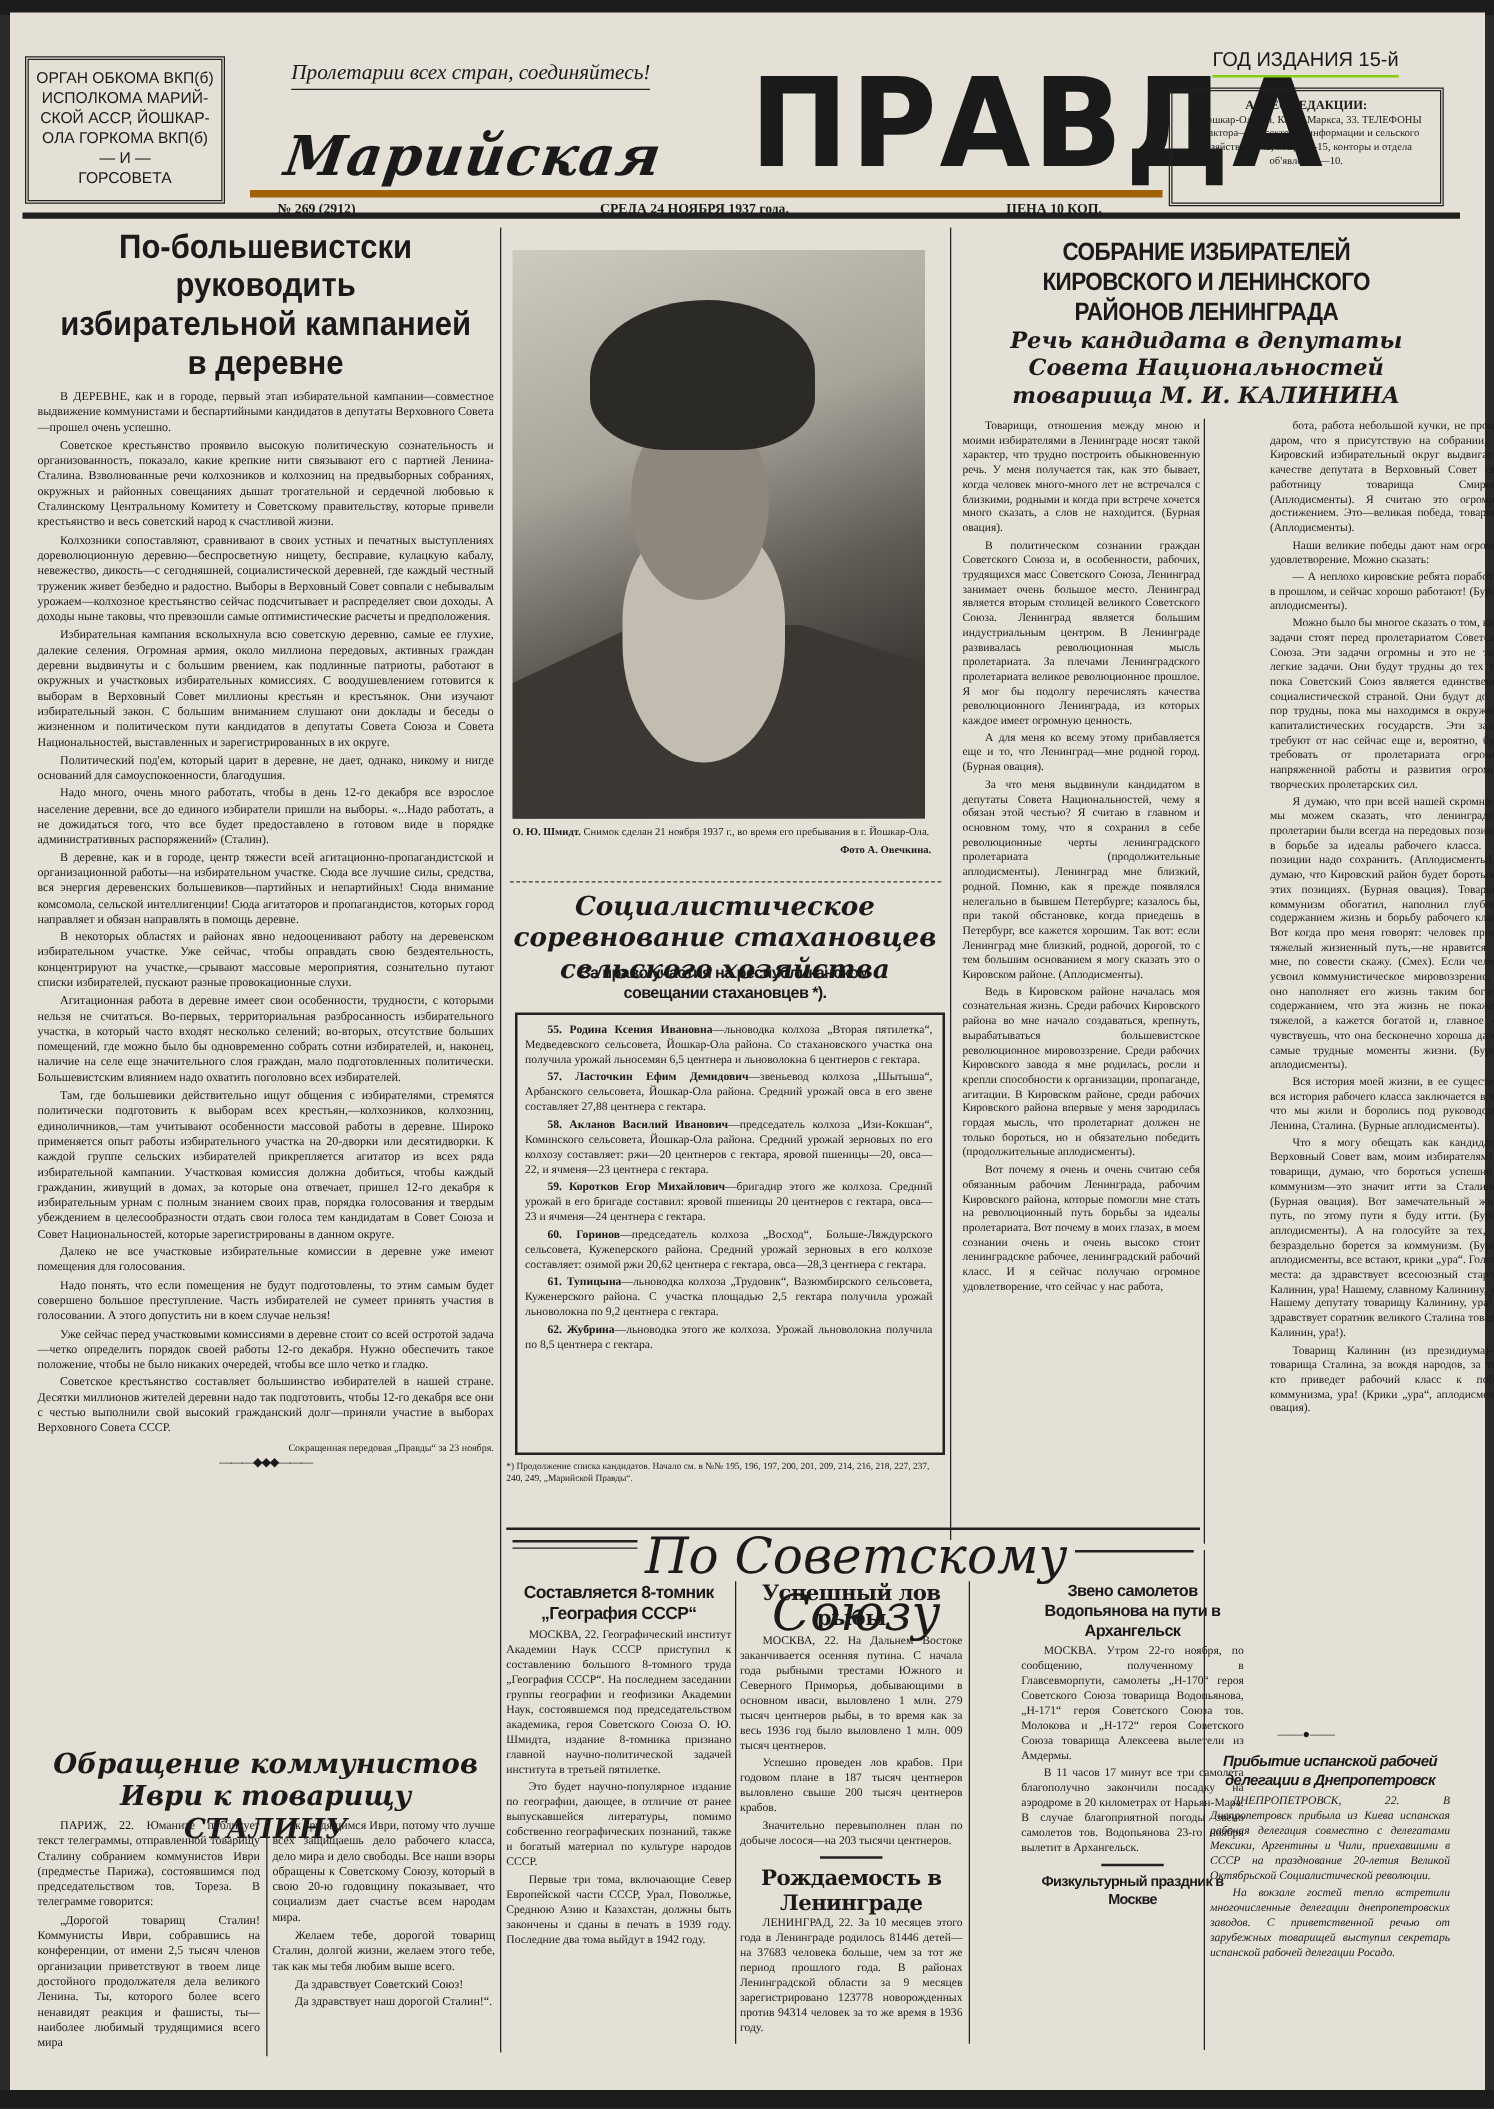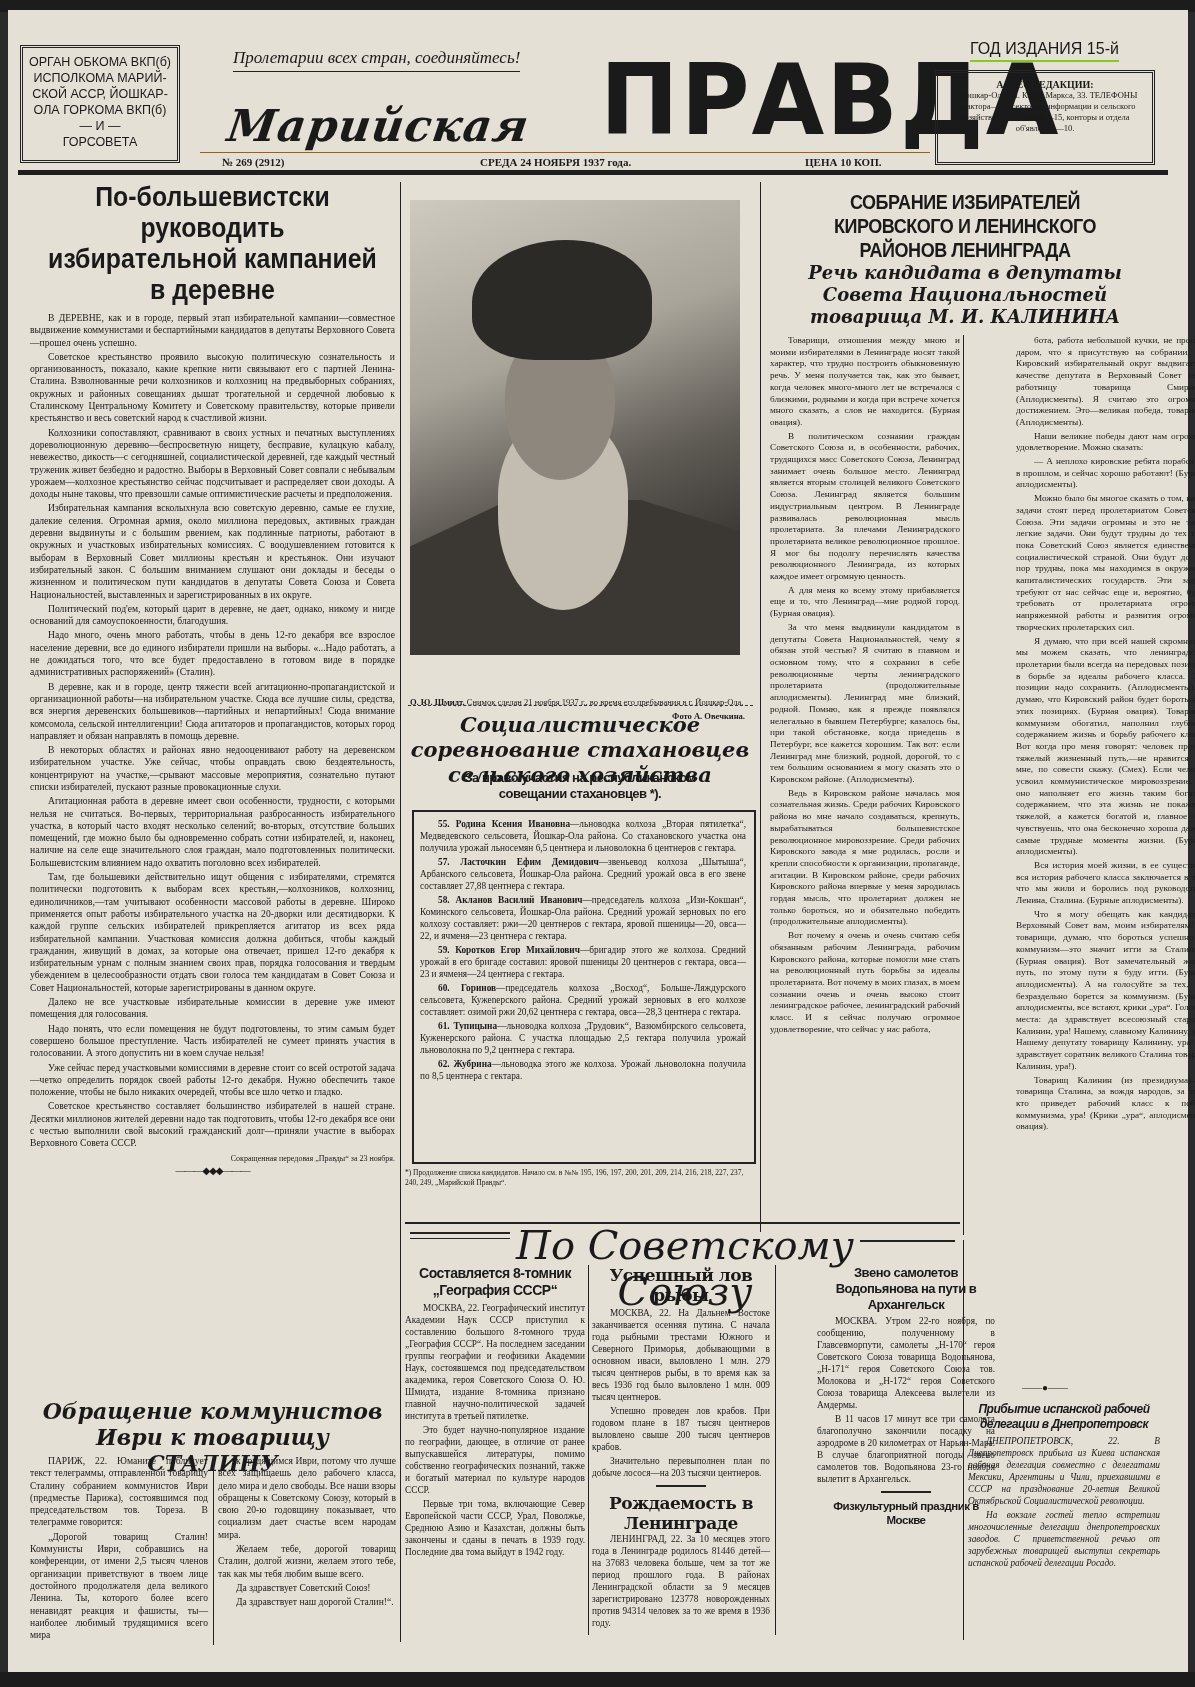--- a/index.html
+++ b/index.html
@@ -8,36 +8,36 @@
   .topbar{position:absolute;left:0;top:0;width:1195px;height:12px;background:#1c1c1c;}
   .botbar{position:absolute;left:0;top:1672px;width:1195px;height:15px;background:#1c1c1c;}
   
   .organ{position:absolute;left:20px;top:45px;width:160px;height:118px;border:3px double #222;text-align:center;font-family:"Liberation Sans",sans-serif;font-size:12.5px;line-height:16px;padding-top:6px;box-sizing:border-box;}
   .slogan{position:absolute;left:233px;top:48px;font-style:italic;font-size:17px;border-bottom:1px solid #222;padding-bottom:3px;}
   .title-script{position:absolute;left:228px;top:100px;font-family:"DejaVu Serif",serif;font-style:italic;font-weight:bold;font-size:44px;letter-spacing:1px;transform:skewX(-8deg);}
   .title-block{position:absolute;left:600px;top:55px;font-family:"DejaVu Sans",sans-serif;font-weight:900;font-size:94px;letter-spacing:2px;line-height:90px;transform:scaleY(1.05);}
   .year{position:absolute;left:970px;top:40px;font-family:"Liberation Sans",sans-serif;font-size:16px;border-bottom:2px solid #84cc16;padding-bottom:2px;}
   .address{position:absolute;left:935px;top:70px;width:220px;height:95px;border:3px double #222;font-size:8.5px;text-align:center;line-height:11px;padding:6px 4px;box-sizing:border-box;font-family:"Liberation Serif",serif;}
   .address b{display:block;font-size:10px;}
-  .issueline{position:absolute;left:200px;top:152px;width:730px;border-top:1px solid #a16207;font-size:11px;font-weight:bold;}
+  .issueline{position:absolute;left:200px;top:152px;width:730px;border-top:6px solid #a16207;font-size:11px;font-weight:bold;}
   .issueline span{position:absolute;top:3px;}
   .heavyrule{position:absolute;left:18px;top:170px;width:1150px;height:5px;background:#1e1e1e;}
   
   .col{position:absolute;font-size:9.6px;line-height:12.3px;text-align:justify;}
   .col p{margin:0 0 2px 0;text-indent:18px;}
   .vr{position:absolute;width:1px;background:#222;}
   .hl1{font-family:"Liberation Sans",sans-serif;font-weight:bold;text-align:center;font-size:27px;line-height:31px;margin:0;transform:scaleX(0.92);}
   .h-cond{font-family:"Liberation Sans",sans-serif;font-weight:bold;text-align:center;letter-spacing:-0.5px;}
   .h-italic{font-family:"DejaVu Serif",serif;font-style:italic;font-weight:bold;text-align:center;}
   .photo{position:absolute;left:410px;top:200px;width:330px;height:455px;background:linear-gradient(160deg,#cfcac0 0%,#a8a49a 35%,#5f5b55 60%,#3a3733 80%,#7e7a72 100%);}
   .photo .hat{position:absolute;left:62px;top:40px;width:180px;height:120px;border-radius:60% 55% 40% 40%;background:#2c2a27;}
   .photo .face{position:absolute;left:95px;top:130px;width:110px;height:150px;border-radius:45% 45% 50% 50%;background:#8d877d;}
   .photo .beard{position:absolute;left:88px;top:220px;width:130px;height:190px;border-radius:40% 40% 50% 50%;background:#c3bdb1;}
   .photo .coat{position:absolute;left:0;top:300px;width:330px;height:155px;background:#3b3834;clip-path:polygon(0 30%,30% 0,70% 0,100% 20%,100% 100%,0 100%);}
-  .caption{position:absolute;left:410px;top:660px;width:335px;font-size:8.5px;line-height:10px;margin-top:37px;}
+  .caption{position:absolute;left:410px;top:660px;width:335px;font-size:8.5px;line-height:10px;}
   .frame{position:absolute;border:2px solid #222;}
   .ornament{text-align:center;font-size:10px;letter-spacing:-1px;}
   .dash{border-top:1px dashed #333;}
 </style>
 </head>
 <body>
 
 <div class="topbar"></div>
 <div class="page"></div>
 <div class="botbar"></div>

